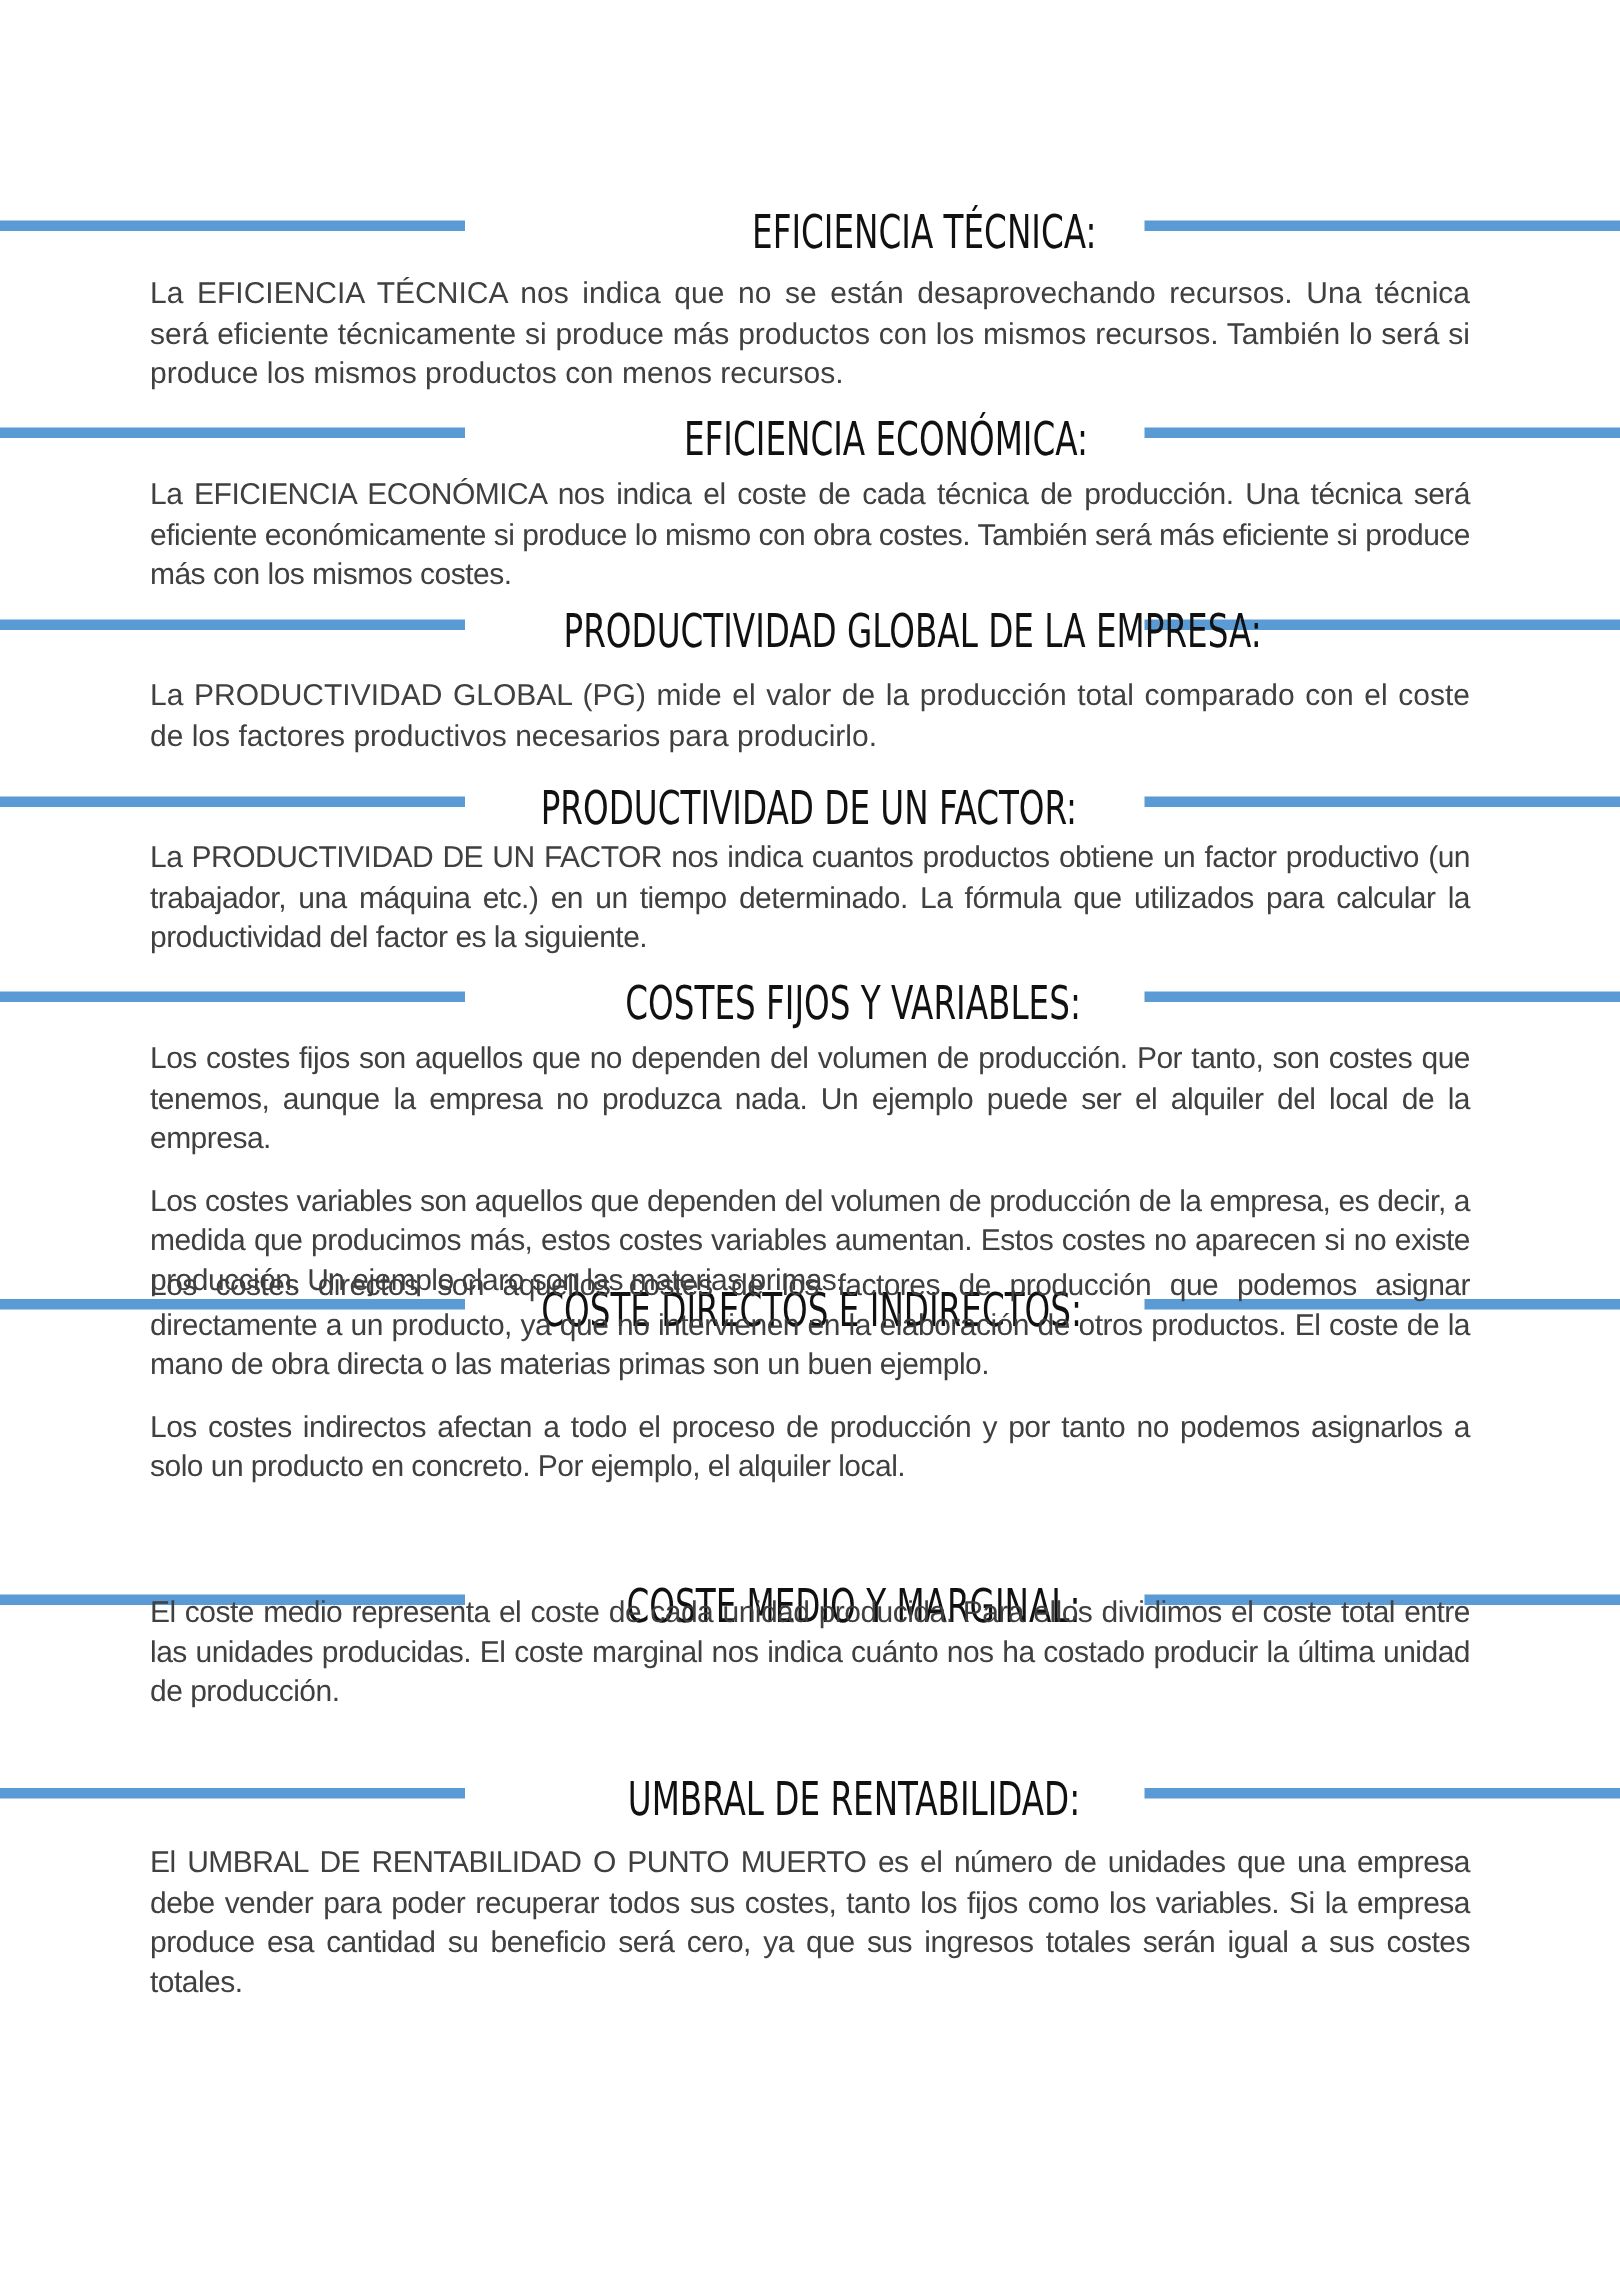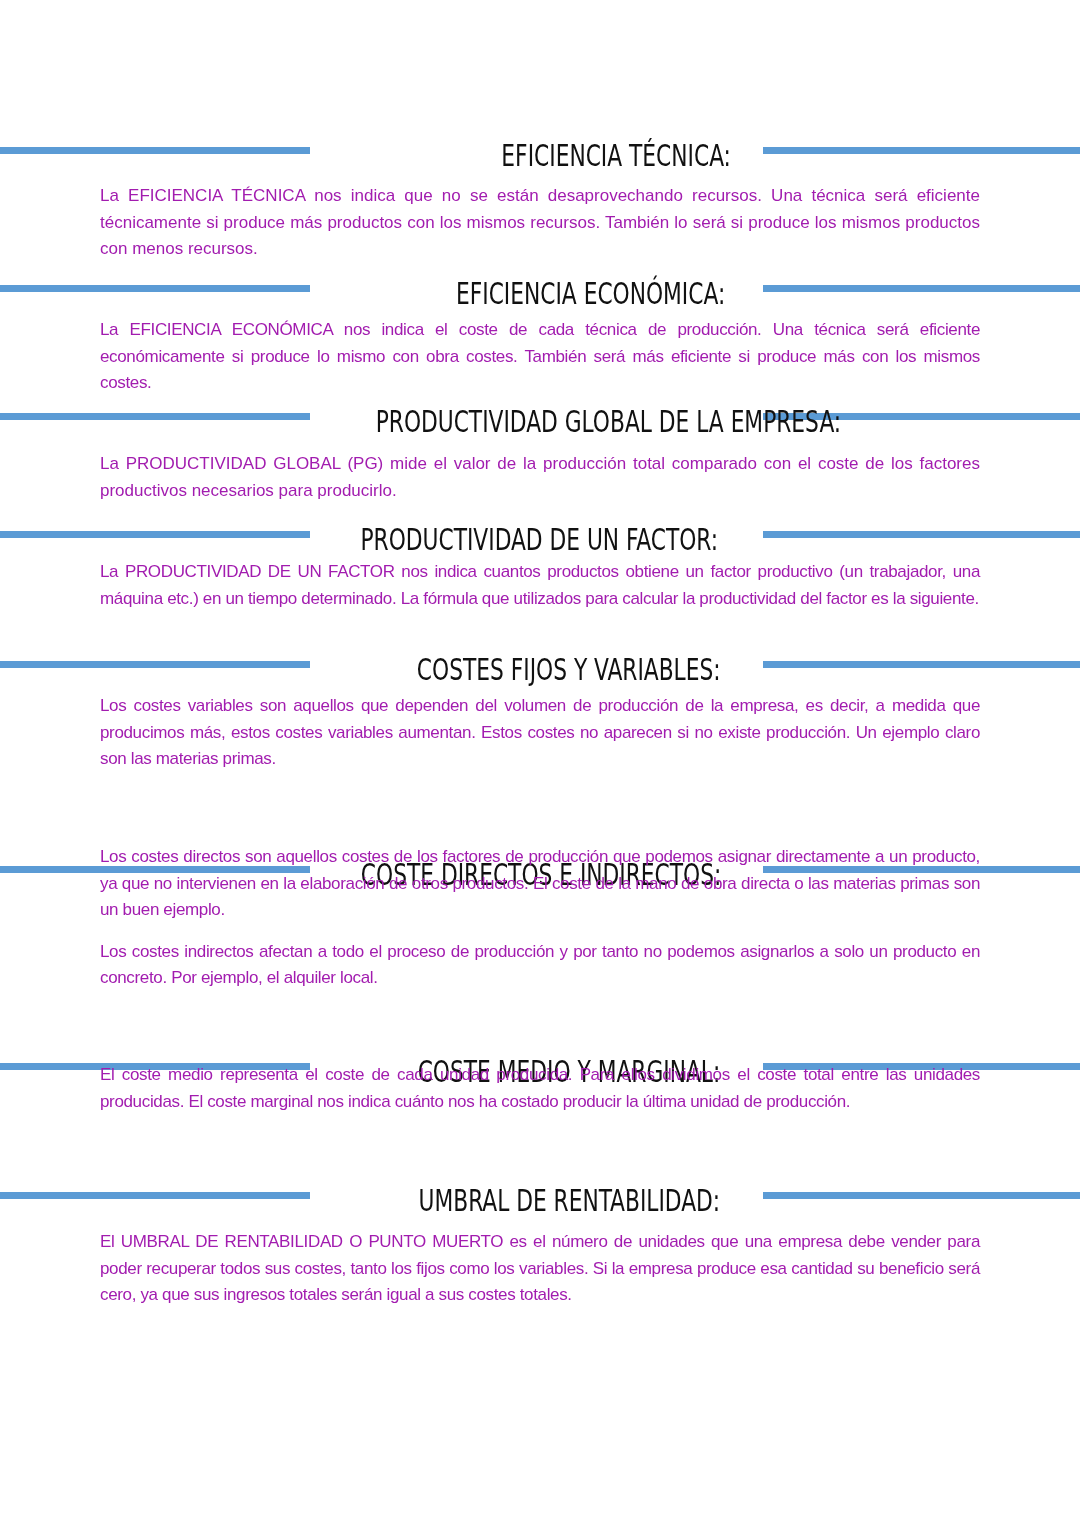--- a/index.html
+++ b/index.html
@@ -6,22 +6,22 @@
   body { width:1080px; height:1527px; position:relative; overflow:hidden;
          font-family:"Liberation Sans", sans-serif; color:#111; }
   .rule { position:absolute; height:7px; background:#5b9bd5; }
   .rule.left { left:0; width:310px; }
   .rule.right { left:763px; width:317px; }
   .heading { position:absolute; left:310px; width:453px; text-align:right;
              height:40px; line-height:40px; white-space:nowrap; }
   .heading span { display:inline-block; font-family:"DejaVu Sans Condensed","DejaVu Sans", sans-serif;
                   font-size:31px; font-weight:normal; letter-spacing:0px;
                   transform:scaleX(0.78); transform-origin:center; color:#111; }
-  .body { position:absolute; left:100px; width:880px; font-size:17px; line-height:26.5px;
-          text-align:justify; color:#a21caf; font-family:"Liberation Sans", sans-serif; }
+  .body { position:absolute; left:100px; width:880px; font-size:20px; line-height:26.5px;
+          text-align:justify; color:#404040; font-family:"Liberation Sans", sans-serif; }
   .body p { margin:0; }
   .body p + p { margin-top:15px; }
   .narrow { letter-spacing:-0.35px; }
 </style>
 </head>
 <body>
 
 <div>
   <div class="rule left" style="top:147px"></div>
   <div class="rule right" style="top:147px"></div>
@@ -56,20 +56,21 @@
   <div class="body narrow" style="top:559px">
     <p>La PRODUCTIVIDAD DE UN FACTOR nos indica cuantos productos obtiene un factor productivo (un trabajador, una máquina etc.) en un tiempo determinado. La fórmula que utilizados para calcular la productividad del factor es la siguiente.</p>
   </div>
 </div>
 
 <div>
   <div class="rule left" style="top:661px"></div>
   <div class="rule right" style="top:661px"></div>
   <div class="heading" style="top:649px"><span>COSTES FIJOS Y VARIABLES:</span></div>
   <div class="body narrow" style="top:693px">
+    <p>Los costes fijos son aquellos que no dependen del volumen de producción. Por tanto, son costes que tenemos, aunque la empresa no produzca nada. Un ejemplo puede ser el alquiler del local de la empresa.</p>
     <p>Los costes variables son aquellos que dependen del volumen de producción de la empresa, es decir, a medida que producimos más, estos costes variables aumentan. Estos costes no aparecen si no existe producción. Un ejemplo claro son las materias primas.</p>
   </div>
 </div>
 
 <div>
   <div class="rule left" style="top:866px"></div>
   <div class="rule right" style="top:866px"></div>
   <div class="heading" style="top:854px"><span>COSTE DIRECTOS E INDIRECTOS:</span></div>
   <div class="body narrow" style="top:844px">
     <p>Los costes directos son aquellos costes de los factores de producción que podemos asignar directamente a un producto, ya que no intervienen en la elaboración de otros productos. El coste de la mano de obra directa o las materias primas son un buen ejemplo.</p>

